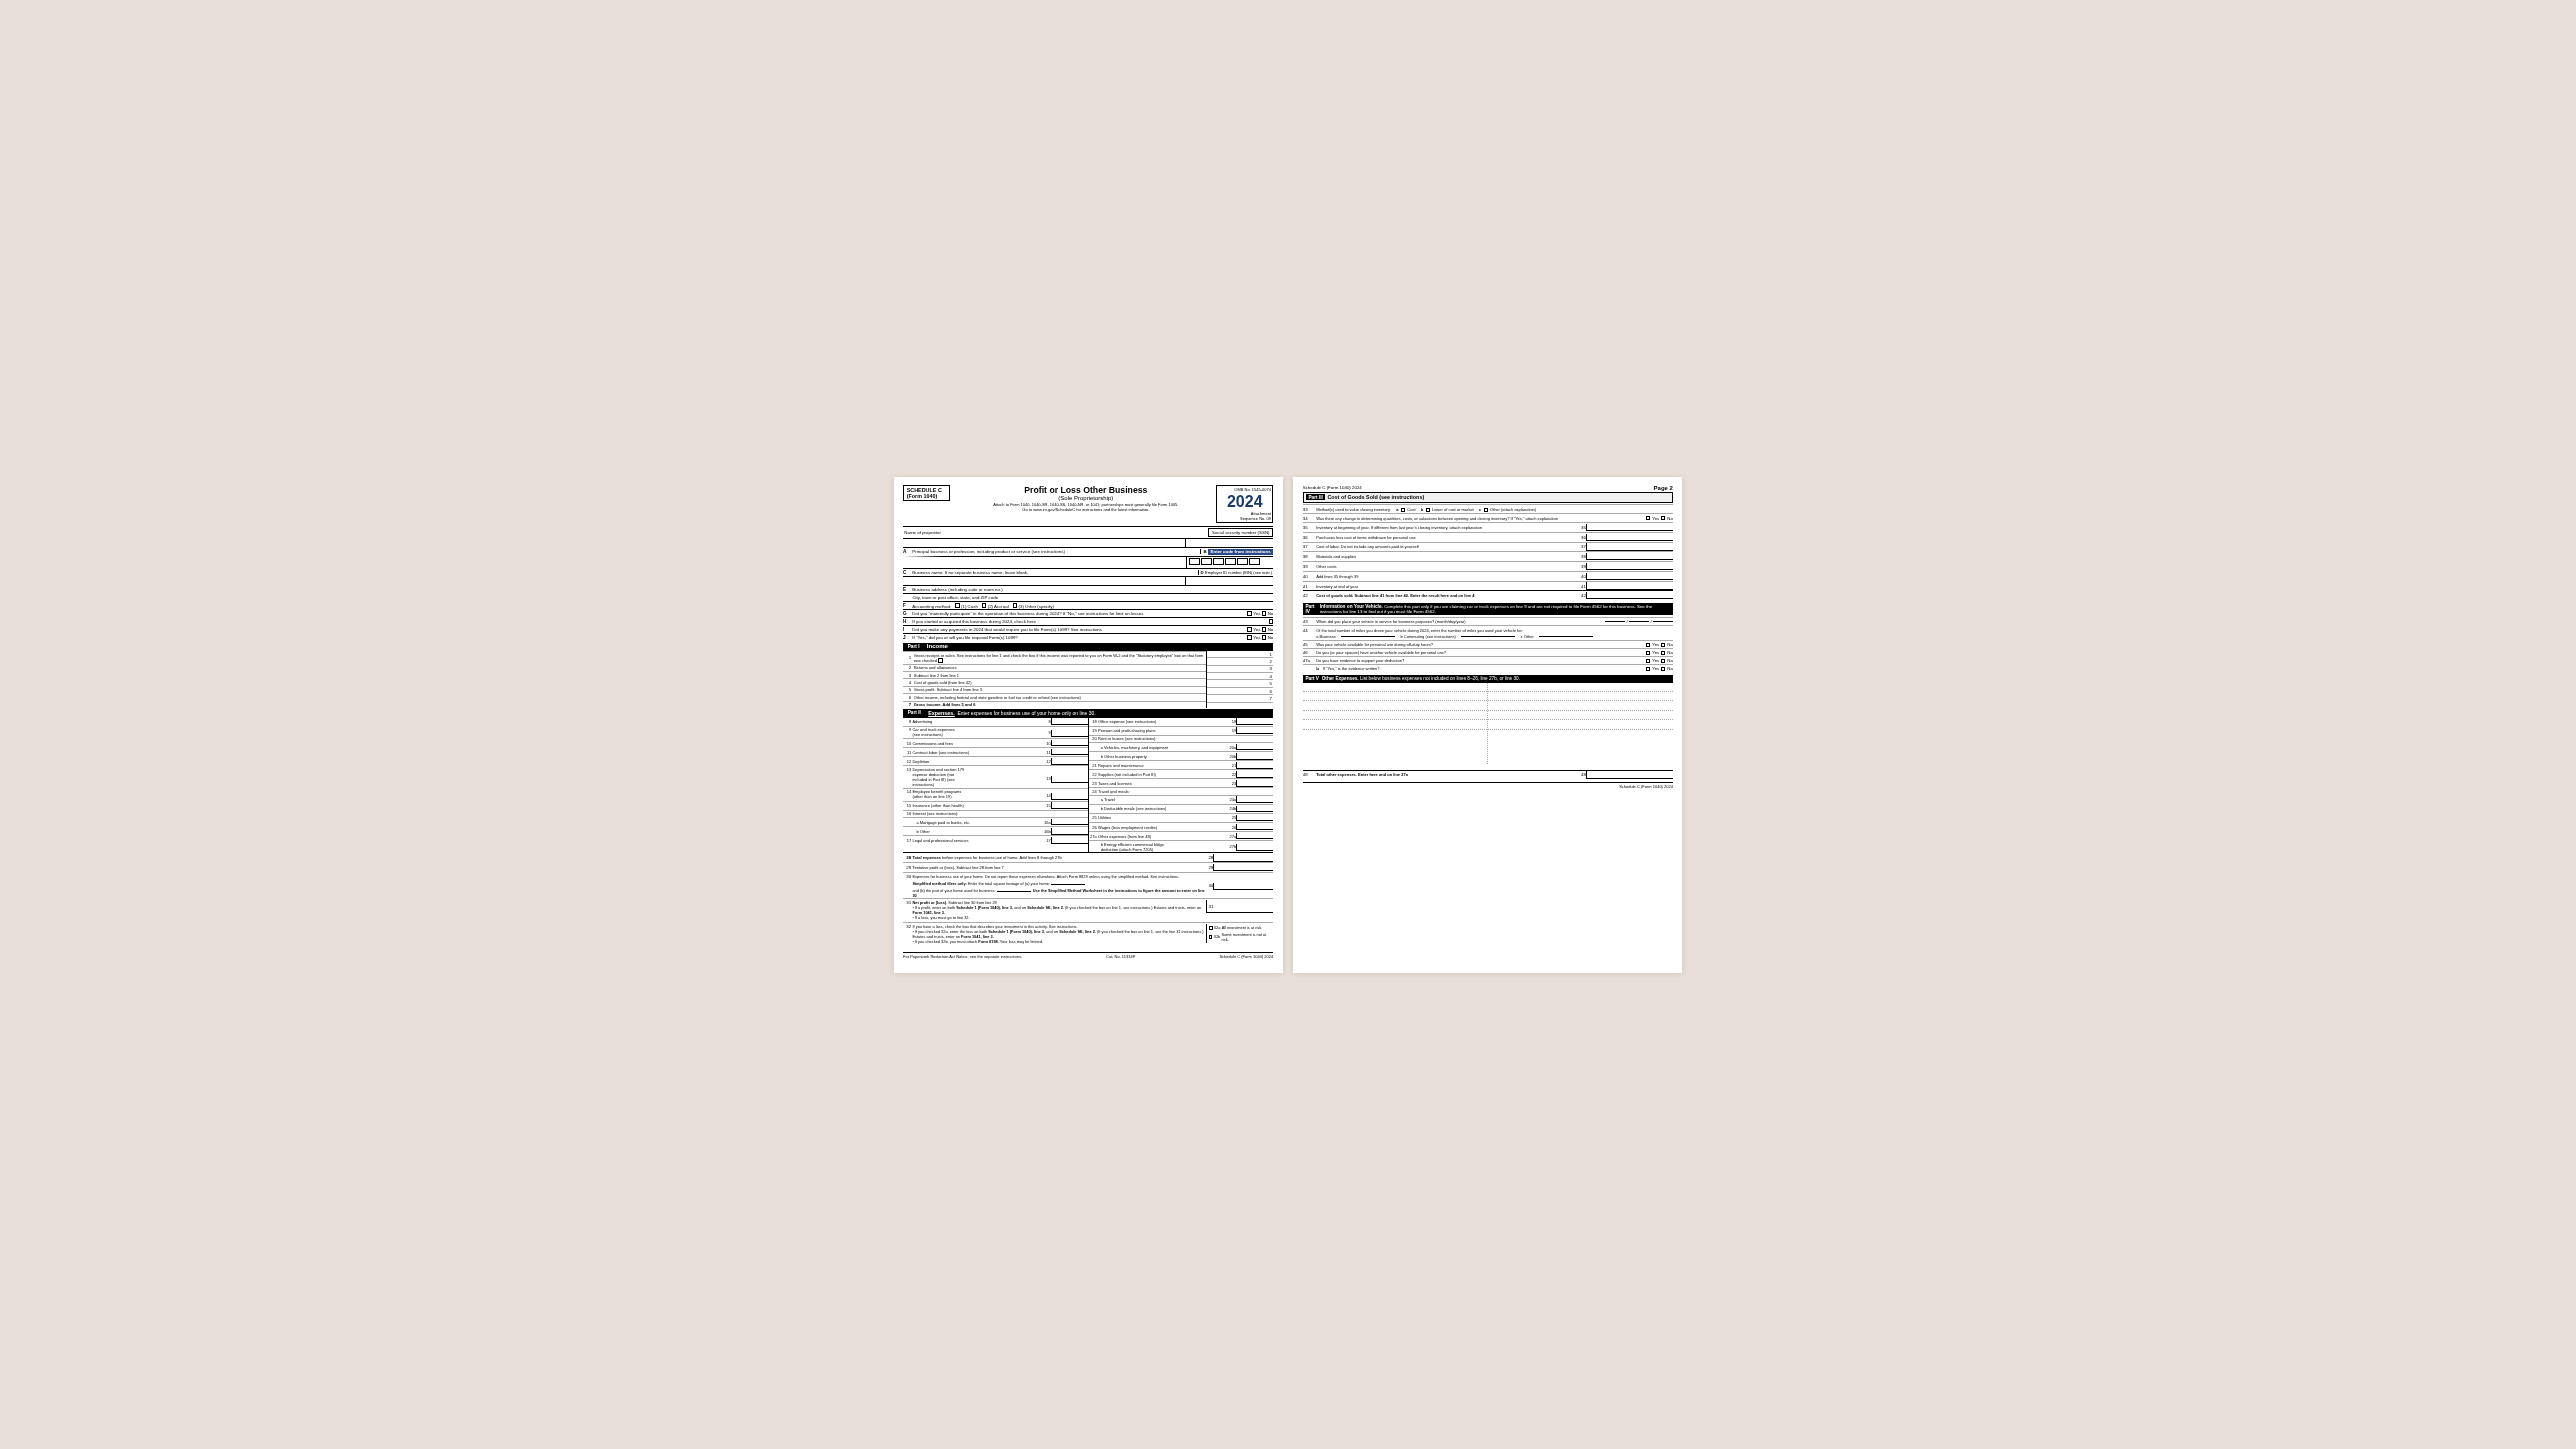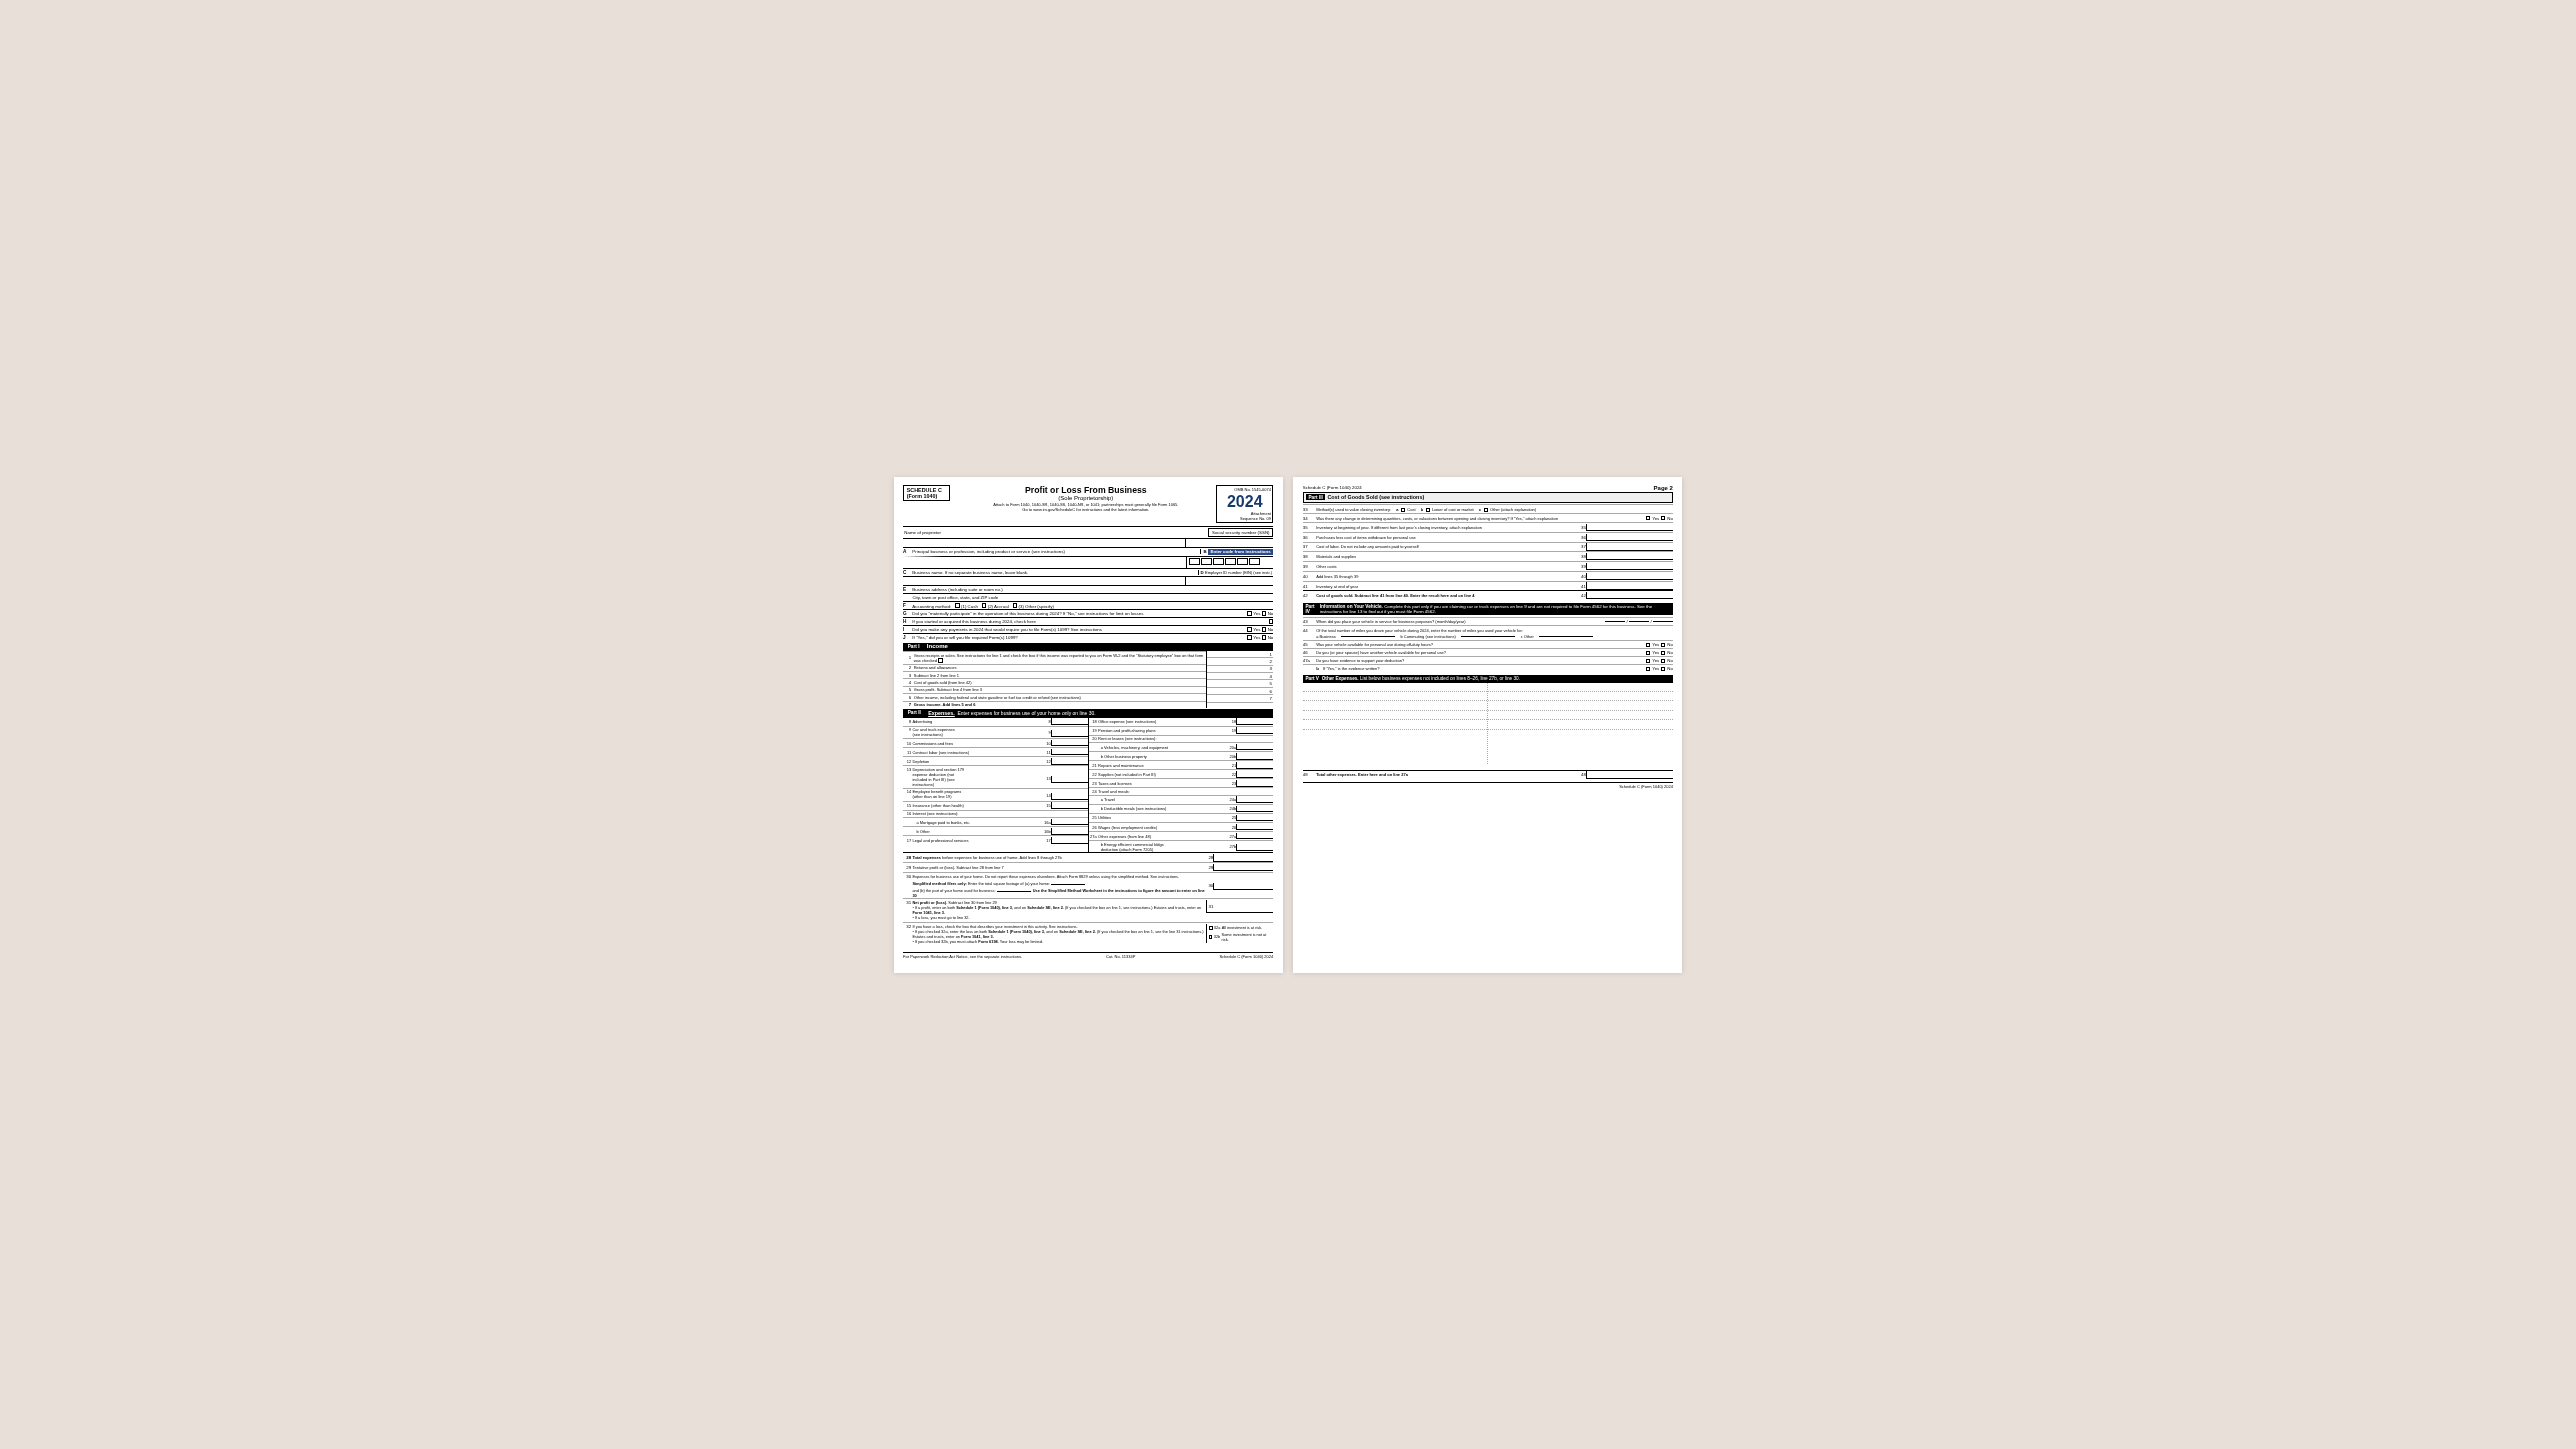--- a/index.html
+++ b/index.html
@@ -190,21 +190,21 @@
 <div class="pages-container">
   <div class="page">
 
     <div class="page1-header">
       <div class="schedule-box">
         <div class="schedule-title" style="white-space: pre-line;">SCHEDULE C
 (Form 1040)</div>
       </div>
       <div style="flex: 1; text-align: center;">
         <div class="form-title">
-          <h1>Profit or Loss From Business</h1>
+          <h1>Profit or Loss Other Business</h1>
           <h2>(Sole Proprietorship)</h2>
         </div>
         <div style="font-size: 4px; margin-top: 1.3px;">Attach to Form 1040, 1040-SR, 1040-SS, 1040-NR, or 1041; partnerships must generally file Form 1065.</div>
         <div style="font-size: 4px;">Go to www.irs.gov/ScheduleC for instructions and the latest information.</div>
       </div>
       <div style="min-width: 57px; text-align: right;">
         <div class="omb-box">
           <div>OMB No. 1545-0074</div>
           <div class="year-box">
             <span class="year-number">2024</span>

